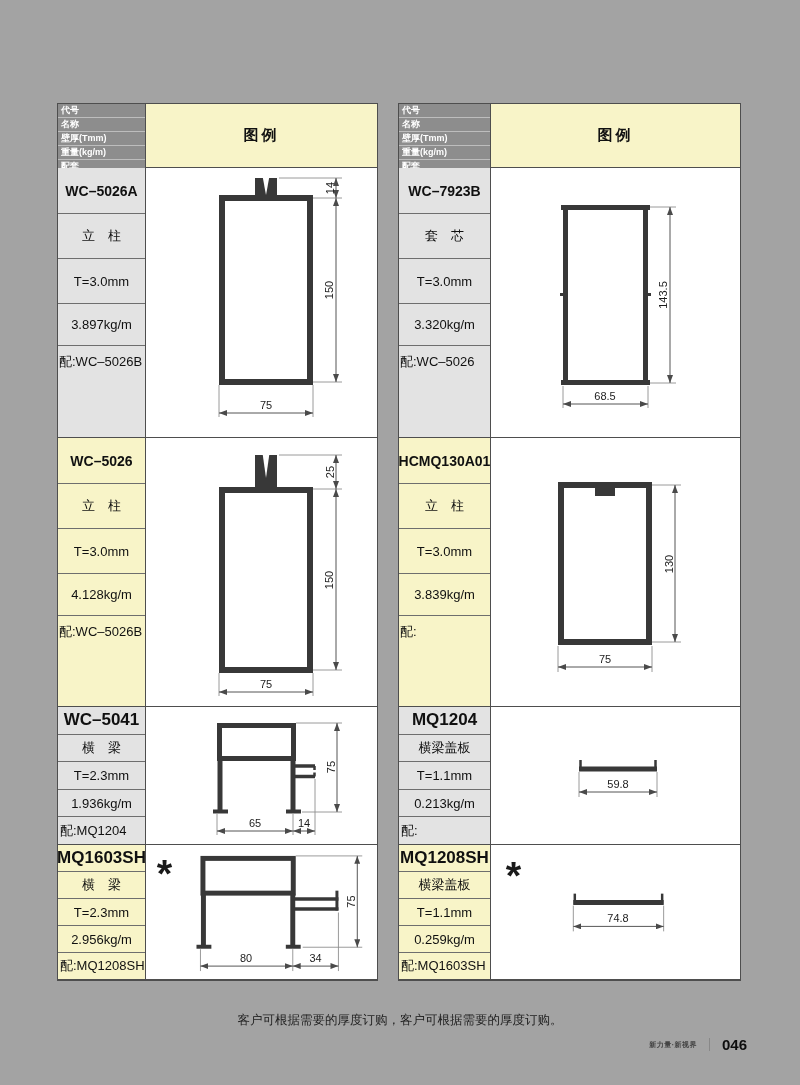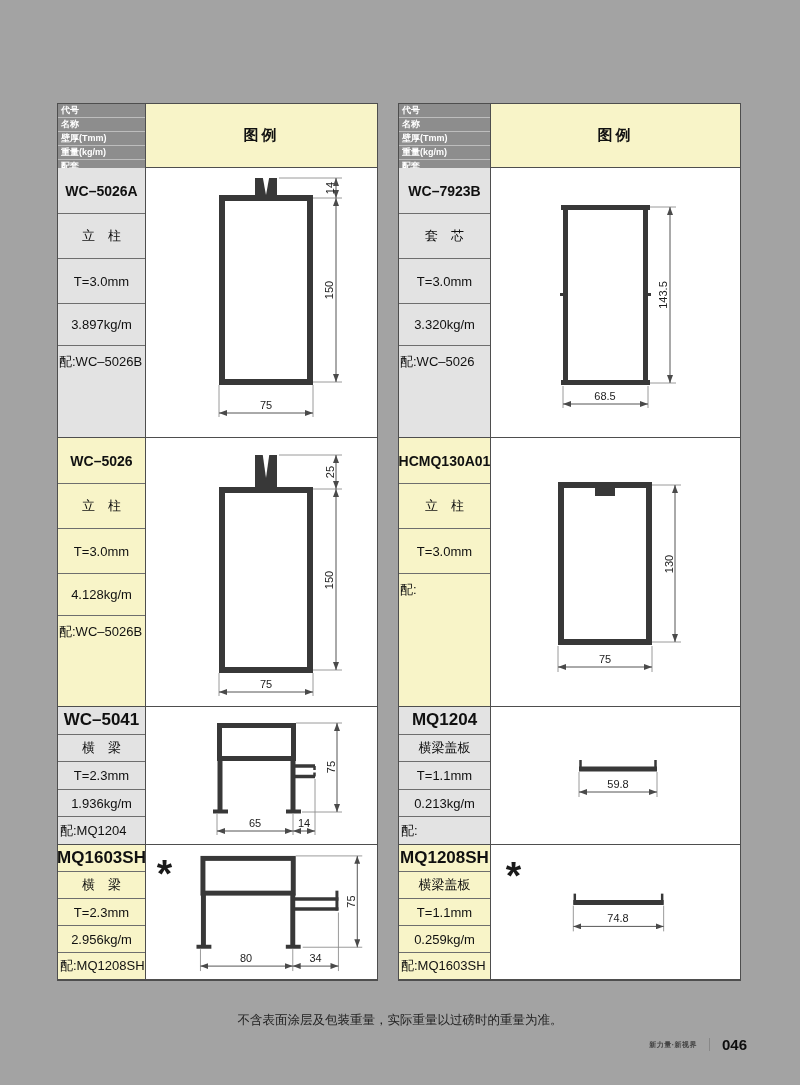--- a/index.html
+++ b/index.html
@@ -281,20 +281,21 @@
           </g>
         </svg>
       </div>
     </div>
 
     <div class="prow h2 tall yellow">
       <div class="labels">
         <div class="cell">HCMQ130A01</div>
         <div class="cell">立　柱</div>
         <div class="cell">T=3.0mm</div>
+        <div class="cell">3.839kg/m</div>
         <div class="cell match">配:</div>
       </div>
       <div class="draw">
         <svg viewBox="0 0 249 268">
           <g>
             <rect class="pf" x="70" y="47" width="88" height="157" stroke-width="6"></rect>
             <rect class="fl" x="104" y="50" width="20" height="8"></rect>
           </g>
           <g>
             <line class="ext" x1="161" y1="47" x2="190" y2="47"></line>
@@ -355,21 +356,21 @@
             <line class="ext" x1="82" y1="61" x2="82" y2="87"></line>
             <line class="ext" x1="173" y1="61" x2="173" y2="87"></line>
             <line class="dim" x1="82" y1="82" x2="173" y2="82" marker-start="url(#aS)" marker-end="url(#aE)"></line>
             <text class="dtx" text-anchor="middle" x="127" y="78">74.8</text>
           </g>
         </svg>
       </div>
     </div>
   </div>
 
-  <div class="note n2">不含表面涂层及包装重量，实际重量以过磅时的重量为准。</div>
+  <div class="note n2">客户可根据需要的厚度订购，客户可根据需要的厚度订购。</div>
 
   <div class="pageinfo">
     <span class="brand">新力量·新视界</span>
     <span class="pipe"></span>
     <span class="pagenum">046</span>
   </div>
 
 </div>
 
 </body></html>

